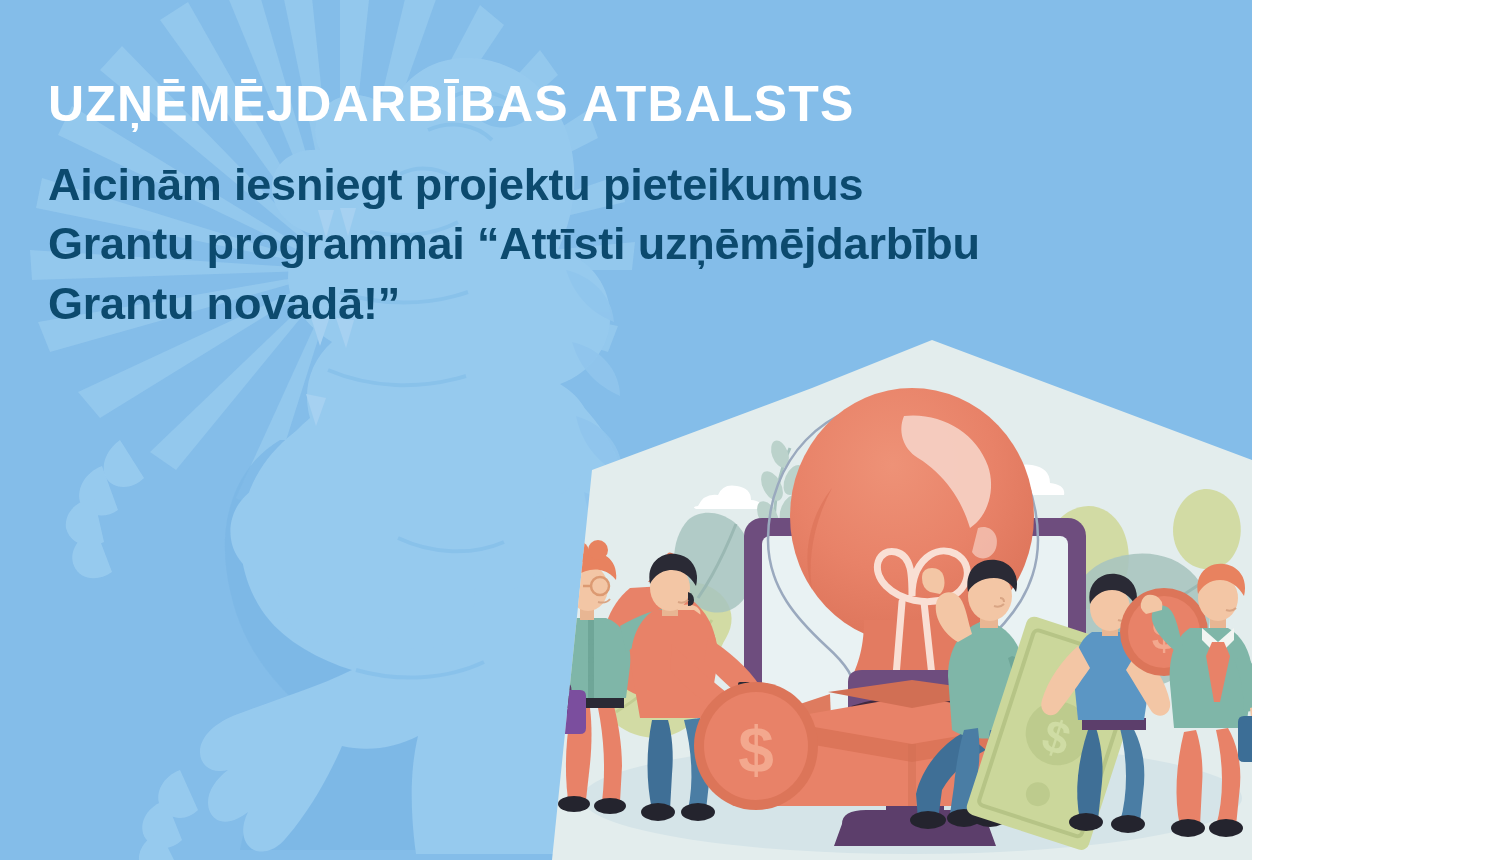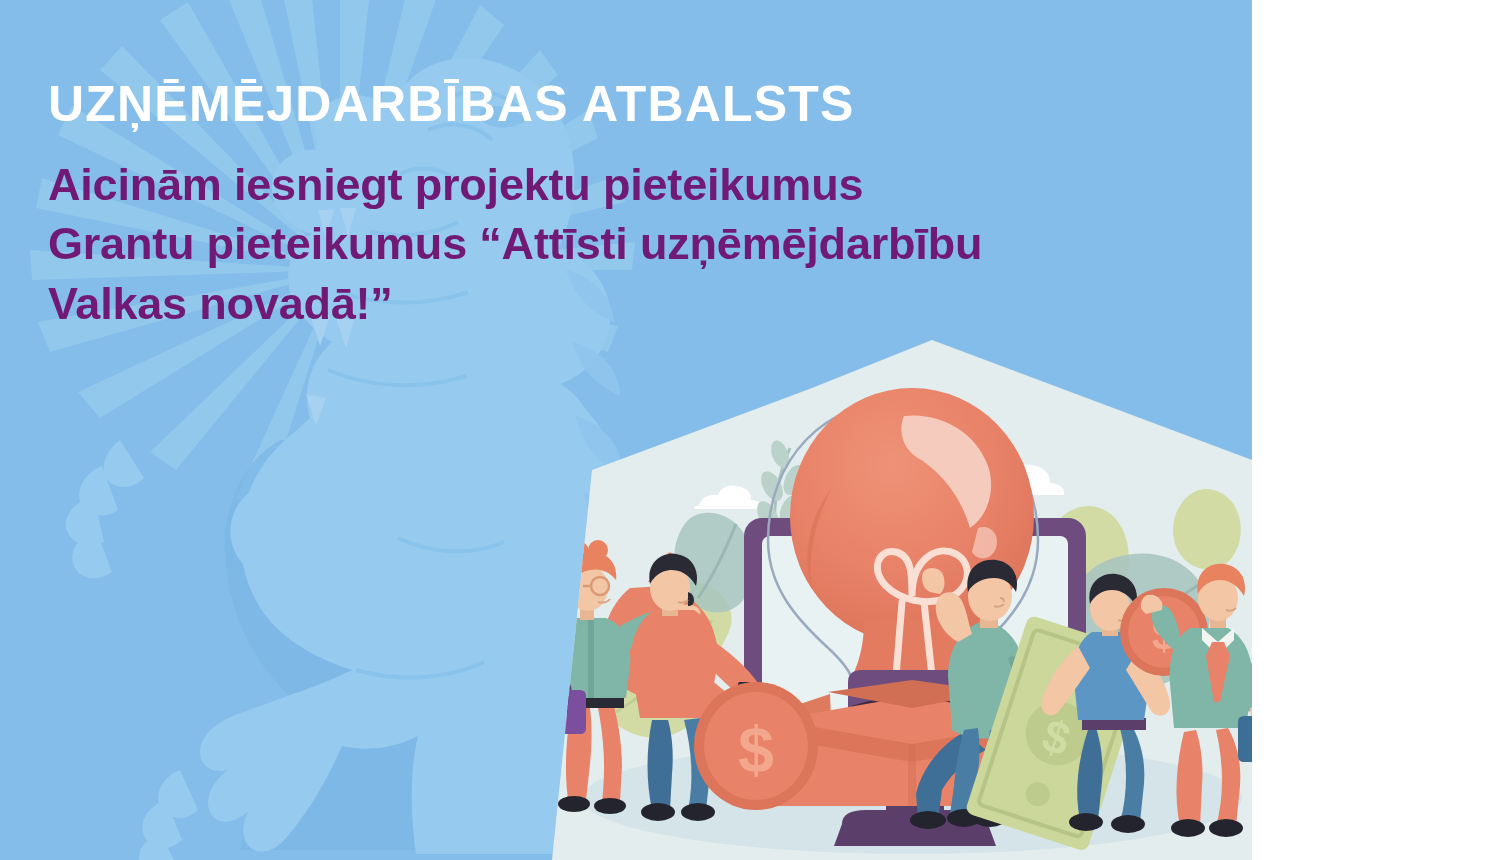--- a/index.html
+++ b/index.html
@@ -35,21 +35,21 @@
     font-weight:bold;
     color:#FFFFFF;
     letter-spacing:1.2px;
     line-height:1.05;
     white-space:nowrap;
   }
   #subhead {
     margin-top:24px;
     font-size:45px;
     font-weight:bold;
-    color:#701a75;
+    color:#0c4a6e;
     line-height:1.33;
     letter-spacing:-0.2px;
   }
   #subhead .ln { display:block; white-space:nowrap; }
 
   
   #illustration {
     position:absolute;
     right:0; bottom:0;
     width:740px; height:540px;
@@ -185,22 +185,22 @@
           <path d="M326 424 L336 456 L346 428 Z"></path>
         </g>
       </g>
     </g>
   </svg>
 
   <div id="text-block">
     <h1 id="headline">UZŅĒMĒJDARBĪBAS ATBALSTS</h1>
     <div id="subhead">
       <span class="ln">Aicinām iesniegt projektu pieteikumus</span>
-      <span class="ln">Grantu pieteikumus “Attīsti uzņēmējdarbību</span>
-      <span class="ln">Valkas novadā!”</span>
+      <span class="ln">Grantu programmai “Attīsti uzņēmējdarbību</span>
+      <span class="ln">Grantu novadā!”</span>
     </div>
   </div>
 
   <svg id="illustration" viewBox="0 0 740 540" preserveAspectRatio="none" aria-hidden="true">
     <defs>
       <clipPath id="panelClip">
         <path d="M80 150 L300 68 L420 20 L740 140 L740 540 L40 540 Z"></path>
       </clipPath>
       <radialGradient id="bulbGrad" cx="42%" cy="30%" r="75%">
         <stop offset="0%" stop-color="#EE9277"></stop>

